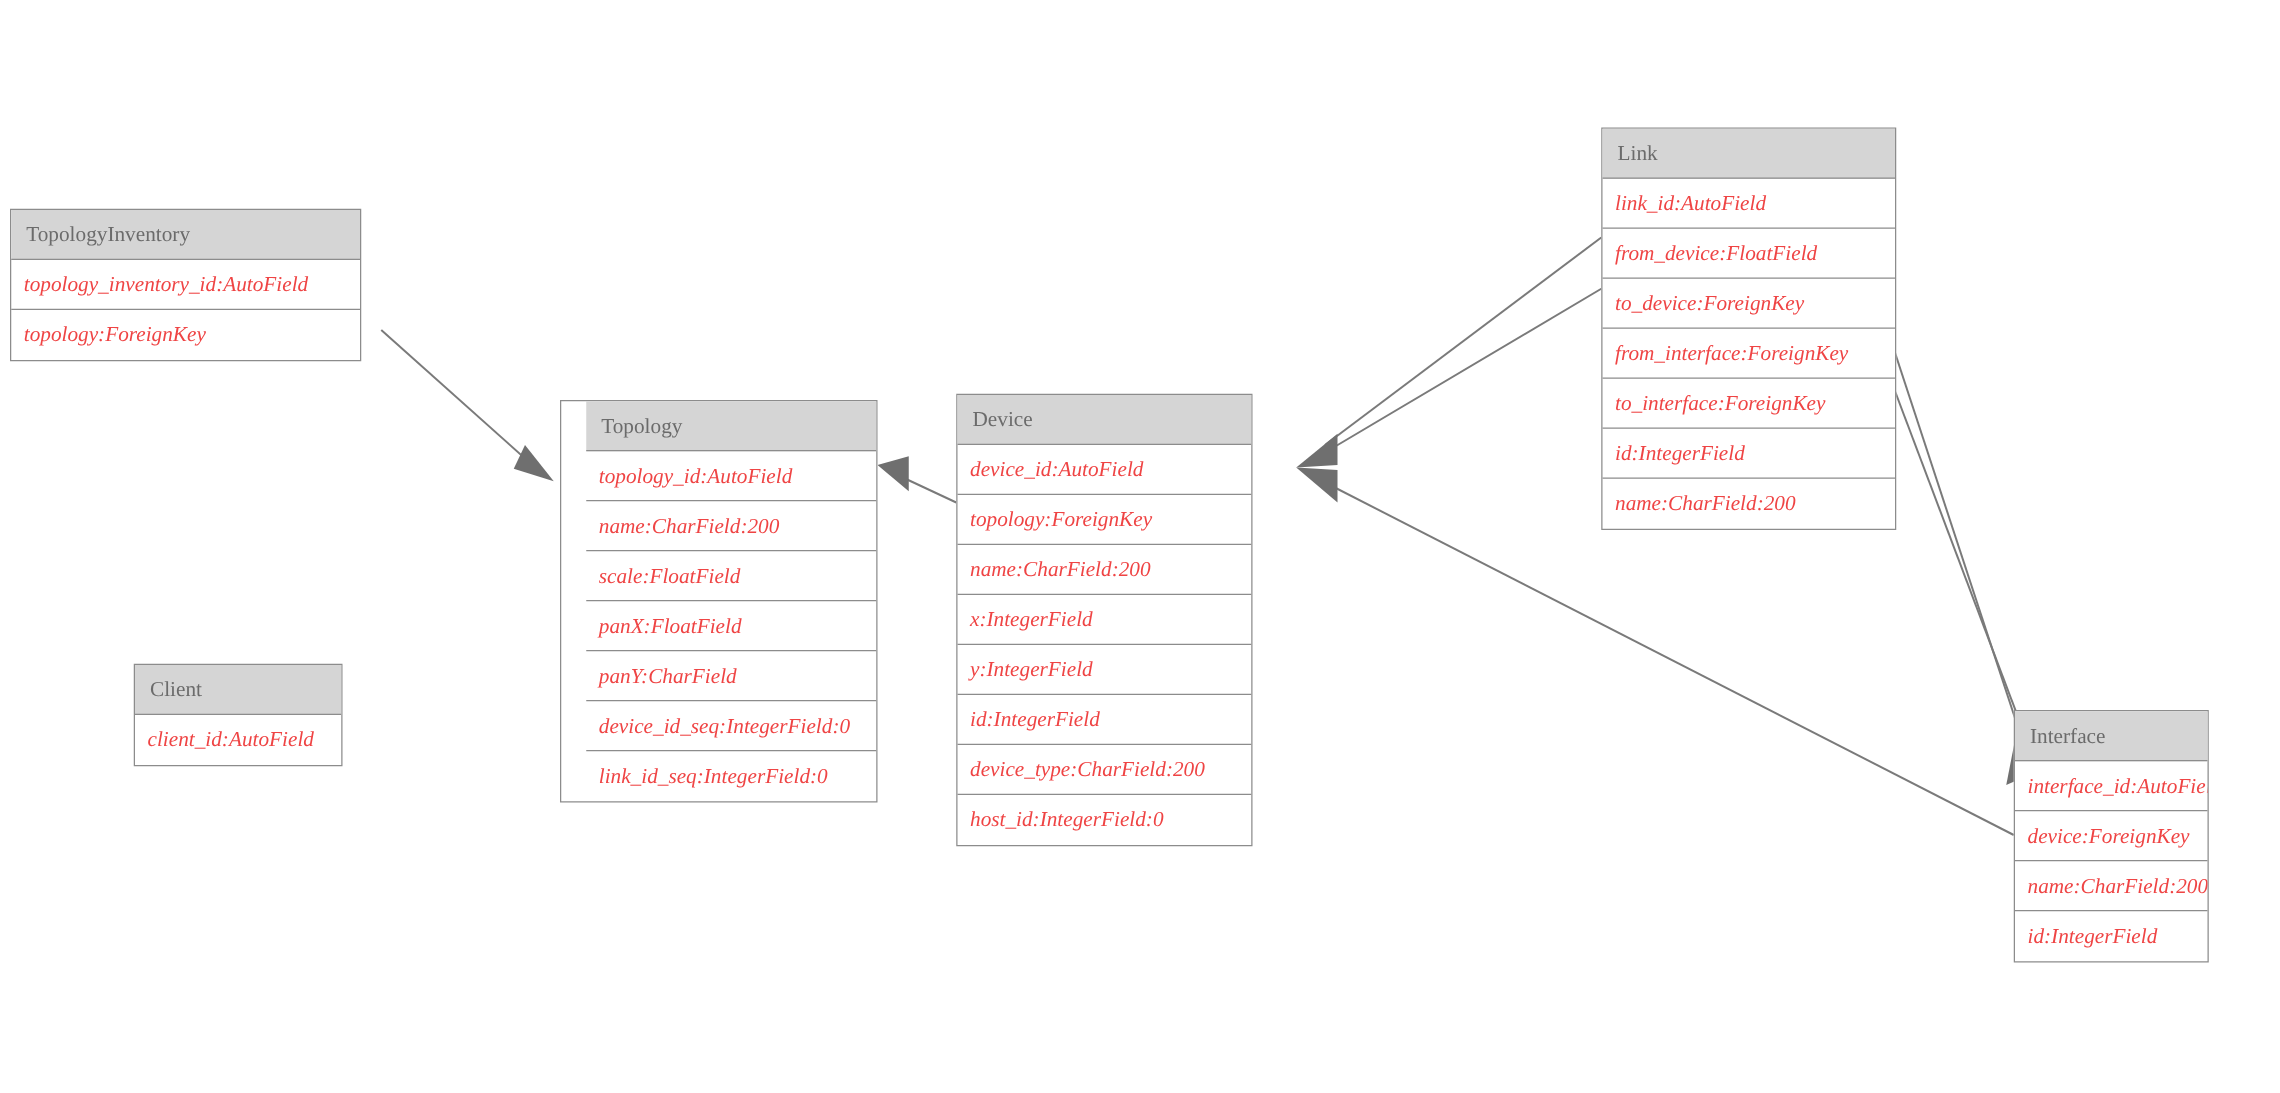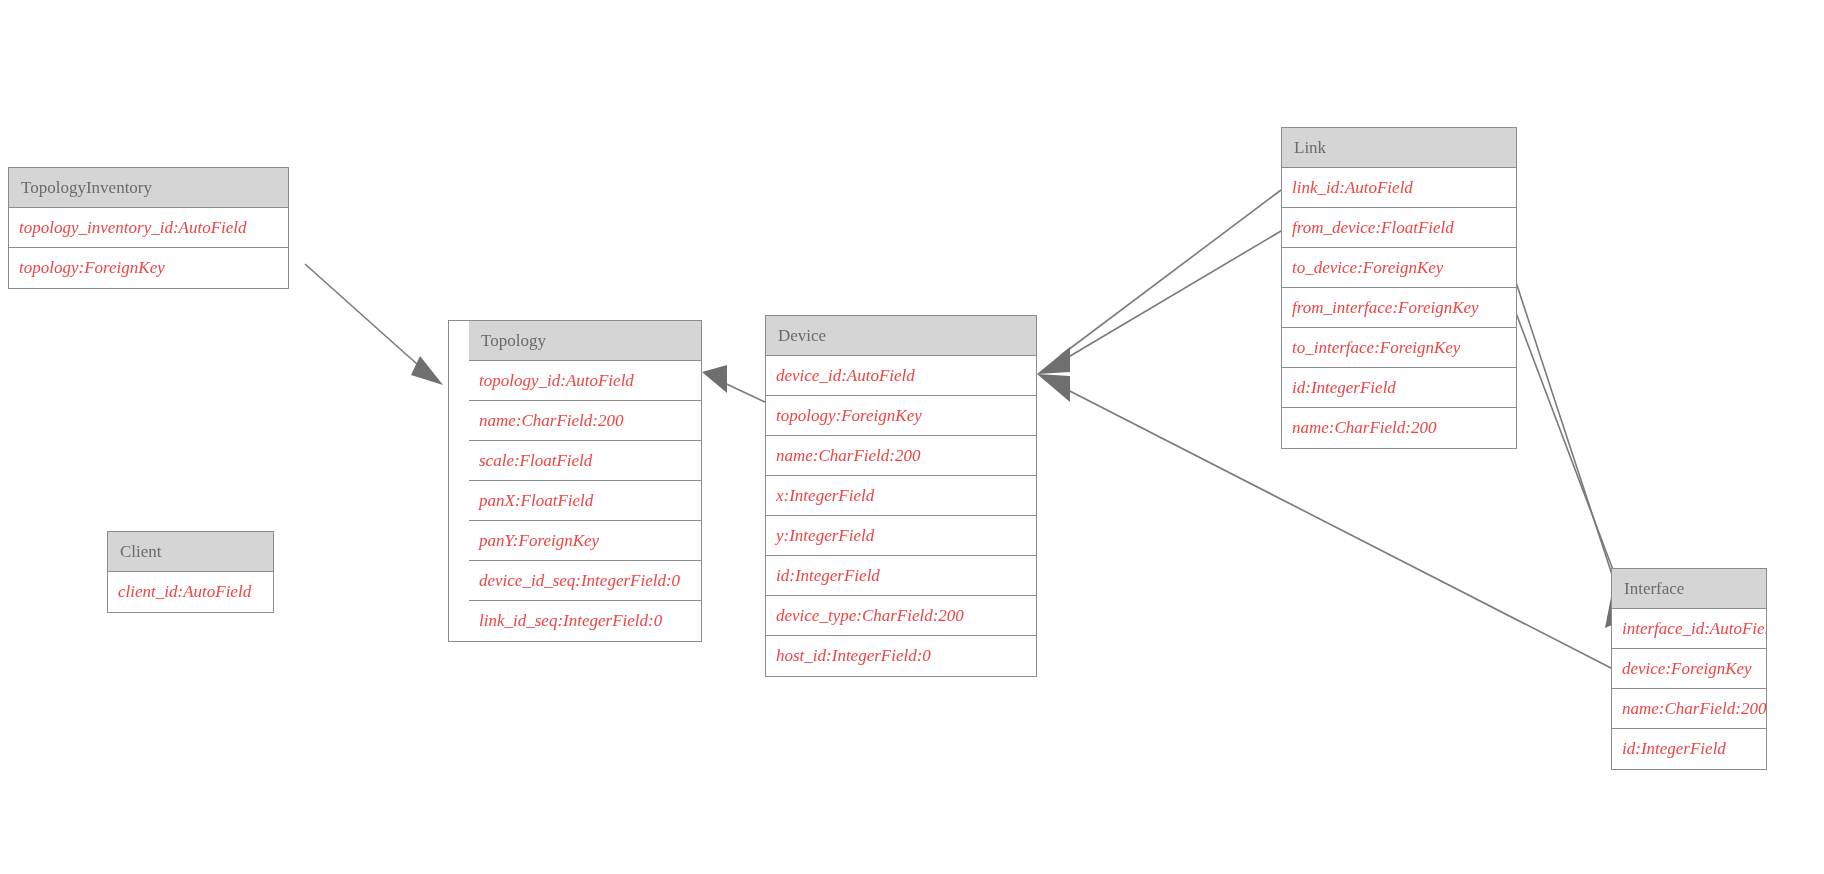--- a/index.html
+++ b/index.html
@@ -125,43 +125,43 @@
     <div class="entity-field">topology_inventory_id:AutoField</div>
     <div class="entity-field">topology:ForeignKey</div>
   </div>
 
   <div class="entity" style="left:448px; top:320px; width:254px;padding-left:20px;">
     <div class="entity-header">Topology</div>
     <div class="entity-field">topology_id:AutoField</div>
     <div class="entity-field">name:CharField:200</div>
     <div class="entity-field">scale:FloatField</div>
     <div class="entity-field">panX:FloatField</div>
-    <div class="entity-field">panY:ForeignKey</div>
+    <div class="entity-field">panY:CharField</div>
     <div class="entity-field">device_id_seq:IntegerField:0</div>
     <div class="entity-field">link_id_seq:IntegerField:0</div>
   </div>
 
-  <div class="entity" style="left:765px; top:315px; width:272px;">
+  <div class="entity" style="left:765px; top:315px; width:237px;">
     <div class="entity-header">Device</div>
     <div class="entity-field">device_id:AutoField</div>
     <div class="entity-field">topology:ForeignKey</div>
     <div class="entity-field">name:CharField:200</div>
     <div class="entity-field">x:IntegerField</div>
     <div class="entity-field">y:IntegerField</div>
     <div class="entity-field">id:IntegerField</div>
     <div class="entity-field">device_type:CharField:200</div>
     <div class="entity-field">host_id:IntegerField:0</div>
   </div>
 
   <div class="entity" style="left:80px; top:531px; width:167px;margin-left:27px;">
     <div class="entity-header">Client</div>
     <div class="entity-field">client_id:AutoField</div>
   </div>
 
-  <div class="entity" style="left:1281px; top:102px; width:236px;margin-top:25px;">
+  <div class="entity" style="left:1281px; top:102px; width:236px;">
     <div class="entity-header">Link</div>
     <div class="entity-field">link_id:AutoField</div>
     <div class="entity-field">from_device:FloatField</div>
     <div class="entity-field">to_device:ForeignKey</div>
     <div class="entity-field">from_interface:ForeignKey</div>
     <div class="entity-field">to_interface:ForeignKey</div>
     <div class="entity-field">id:IntegerField</div>
     <div class="entity-field">name:CharField:200</div>
   </div>
 

